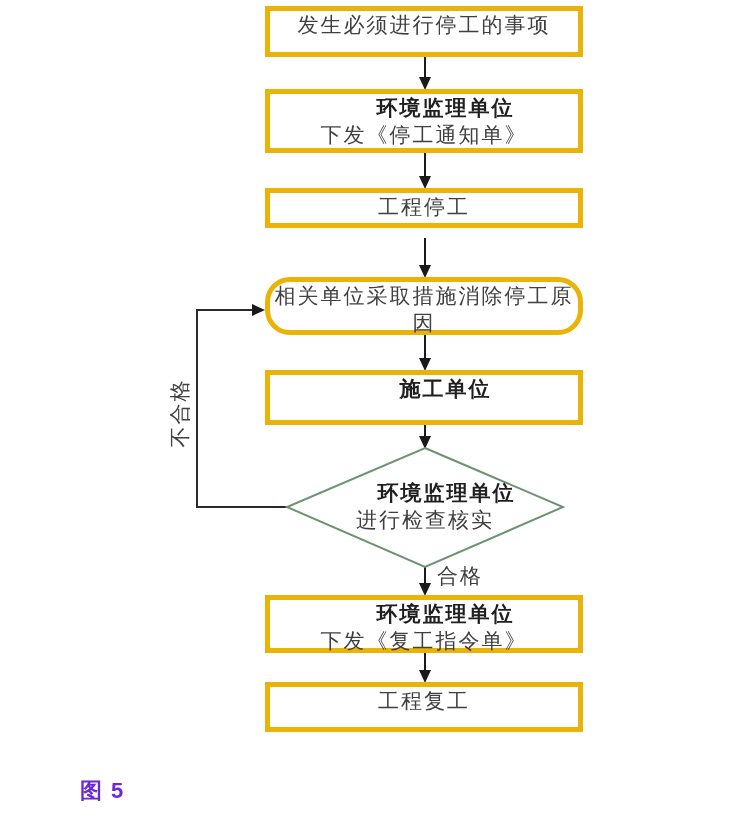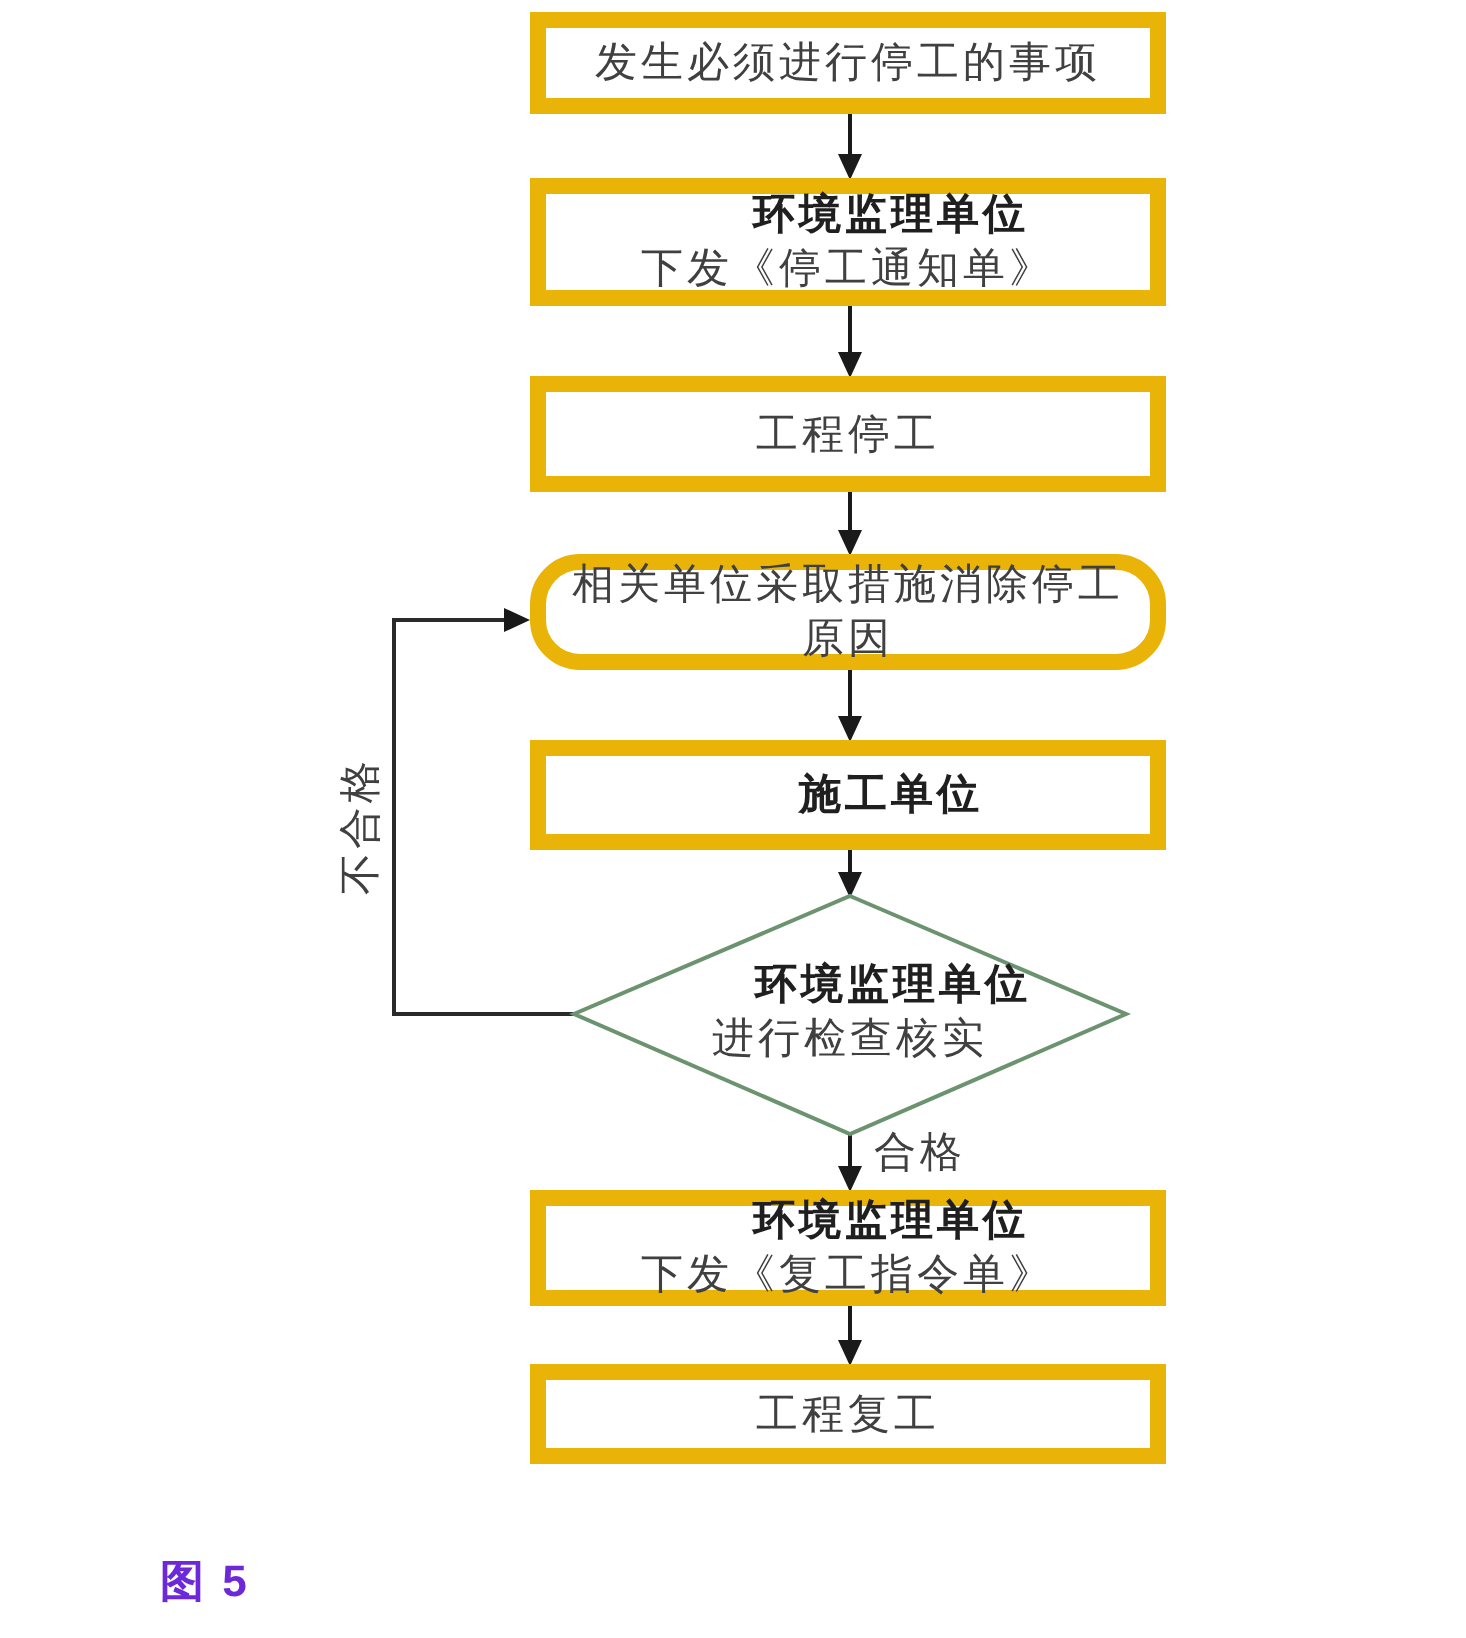--- a/index.html
+++ b/index.html
@@ -13,26 +13,26 @@
   }
   .wires {
     position: absolute;
     left: 0; top: 0;
   }
   .box {
     position: absolute;
     left: 265px;
     width: 318px;
     box-sizing: border-box;
-    border: 8px solid #eab308;
+    border: 5px solid #eab308;
     background: #ffffff;
     display: flex;
     flex-direction: column;
     align-items: center;
-    justify-content: center;
+    justify-content: flex-start;
     text-align: center;
     line-height: 27px;
     padding: 0 3px;
   }
   .txt {
     font-size: 21px;
     letter-spacing: 2px;
     color: #404040;
   }
   .title {
@@ -125,21 +125,21 @@
 
   <div class="box" style="top:6px; height:51px;">
     <span class="txt">发生必须进行停工的事项</span>
   </div>
 
   <div class="box" style="top:89px; height:64px;">
     <span class="txt title">环境监理单位</span>
     <span class="txt">下发《停工通知单》</span>
   </div>
 
-  <div class="box" style="top:188px; height:58px;">
+  <div class="box" style="top:188px; height:40px;">
     <span class="txt">工程停工</span>
   </div>
 
   <div class="box" style="top:277px; height:58px;border-radius:25px;">
     <span class="txt">相关单位采取措施消除停工原因</span>
   </div>
 
   <div class="box" style="top:370px; height:55px;">
     <span class="txt title">施工单位</span>
   </div>

